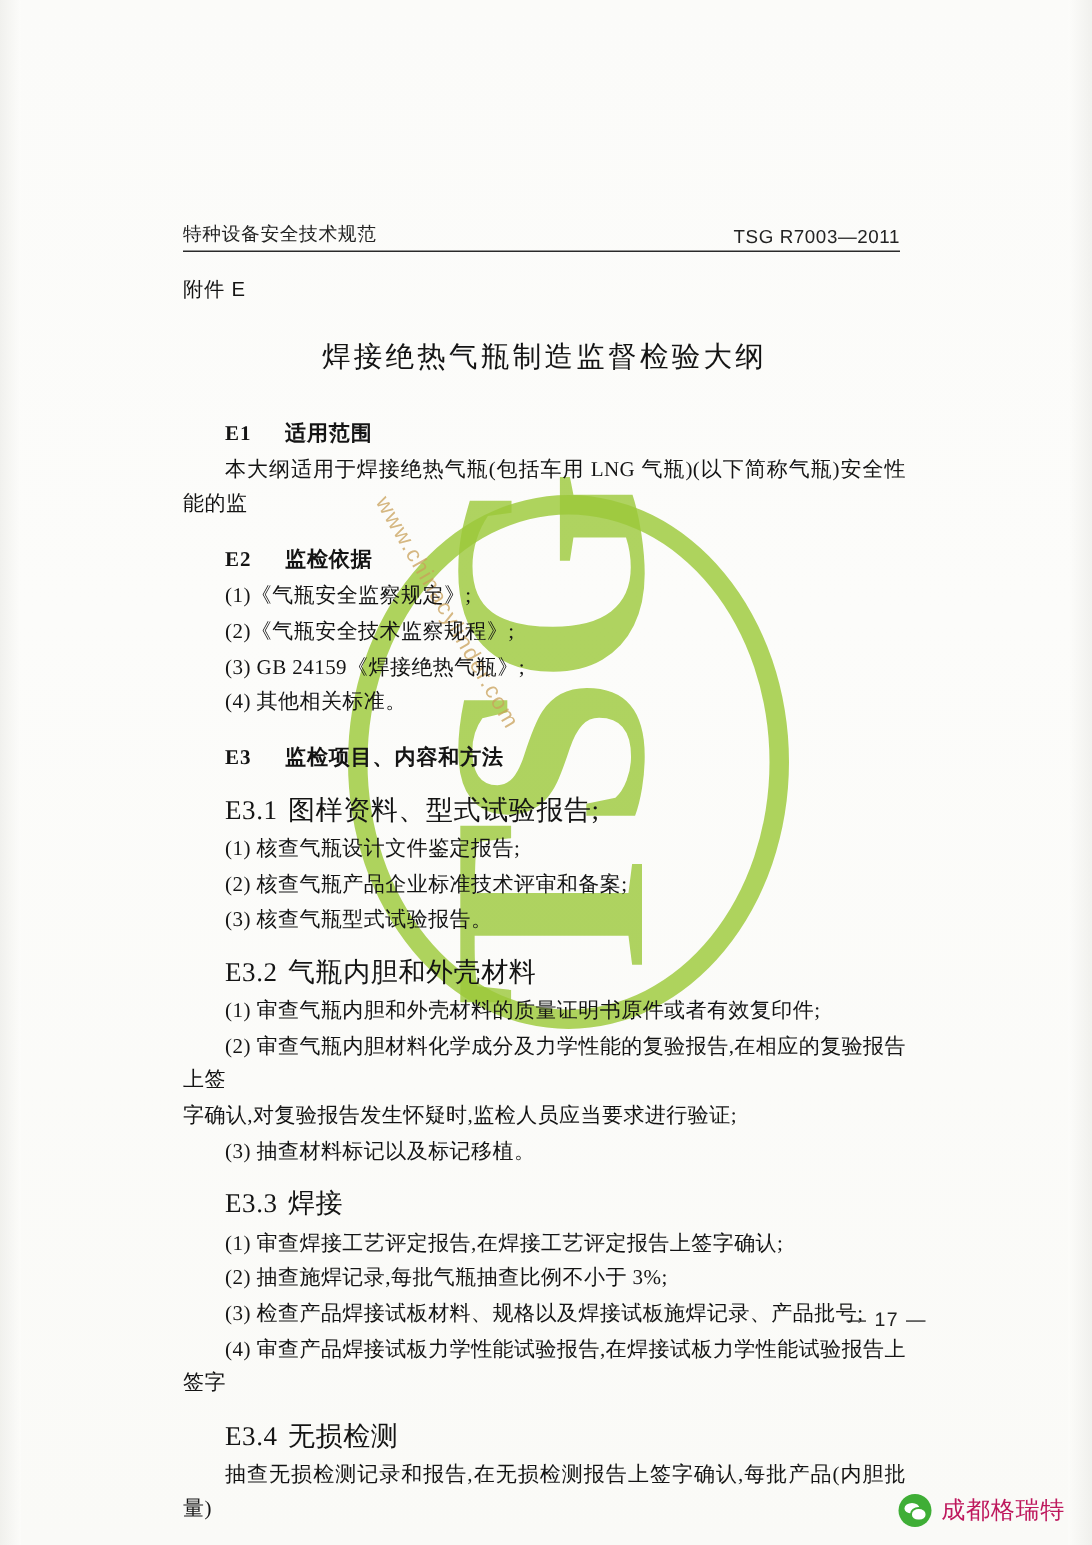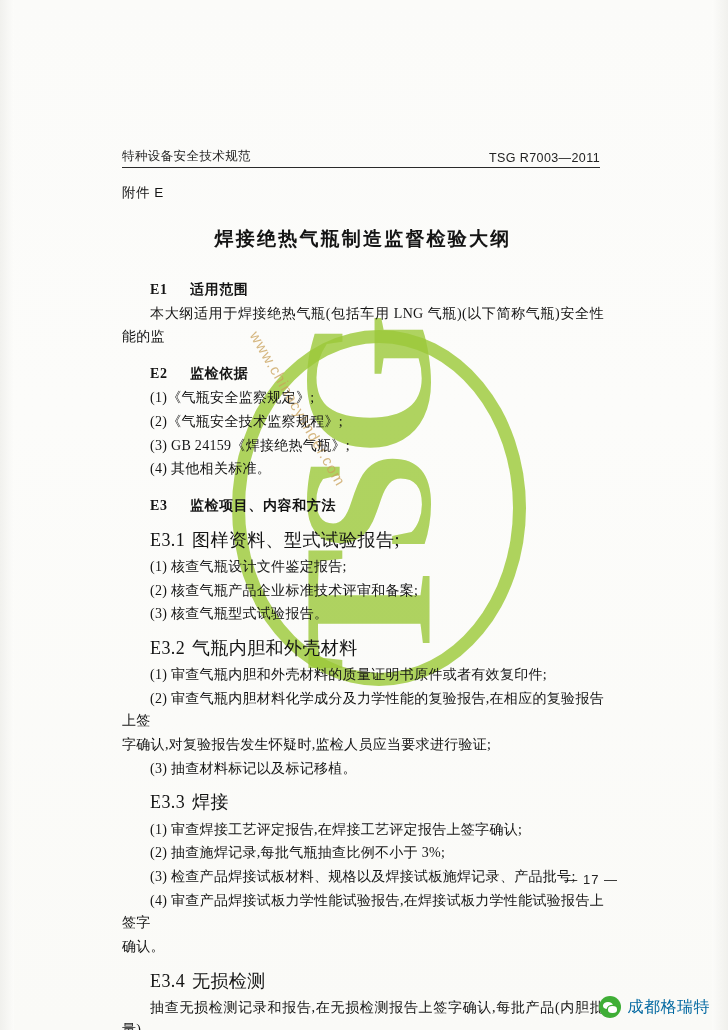--- a/index.html
+++ b/index.html
@@ -76,21 +76,21 @@
   }
   .attach-label {
     font-size: 13.5px;
     font-family: "Liberation Sans", sans-serif;
     letter-spacing: .5px;
     margin: 0 0 20px 0;
   }
   .doc-title {
     text-align: center;
     font-size: 19px;
-    font-weight: bold;
+    font-weight: normal;
     letter-spacing: 2.2px;
     margin: 0 0 24px 0;
     font-family: "Liberation Sans", sans-serif;
   }
   .sec-head {
     margin: 14px 0 2px 0;
     font-weight: bold;
     letter-spacing: .6px;
     padding-left: 28px;
     font-size: 14px;
@@ -214,21 +214,21 @@
     position: absolute;
     left: 9px; top: 10px;
     width: 9px; height: 6.5px;
     background: #fff;
     border-radius: 50% 50% 45% 45%;
     box-shadow: 0 0 0 1.3px #3fae36;
   }
   .footer-badge .name {
     font-size: 16px;
     font-family: "Liberation Sans", sans-serif;
-    color: #0369a1;
+    color: #be185d;
     letter-spacing: .5px;
   }
 </style>
 </head>
 <body>
 
 <div class="page">
   <div class="paper-tint"></div>
   <div class="scan-edge-left"></div>
   <div class="scan-edge-right"></div>
@@ -283,21 +283,20 @@
     <p class="cont">字确认,对复验报告发生怀疑时,监检人员应当要求进行验证;</p>
     <p class="item">(3) 抽查材料标记以及标记移植。</p>
 
     <p class="sub-head">
       <span class="num">E3.3</span><span>焊接</span>
     </p>
     <p class="item">(1) 审查焊接工艺评定报告,在焊接工艺评定报告上签字确认;</p>
     <p class="item">(2) 抽查施焊记录,每批气瓶抽查比例不小于 3%;</p>
     <p class="item">(3) 检查产品焊接试板材料、规格以及焊接试板施焊记录、产品批号;</p>
     <p class="item">(4) 审查产品焊接试板力学性能试验报告,在焊接试板力学性能试验报告上签字</p>
-    <p class="cont">确认。</p>
 
     <p class="sub-head">
       <span class="num">E3.4</span><span>无损检测</span>
     </p>
     <p class="item">抽查无损检测记录和报告,在无损检测报告上签字确认,每批产品(内胆批量)</p>
 
   </div>
 
   <div class="page-number">— 17 —</div>
 

